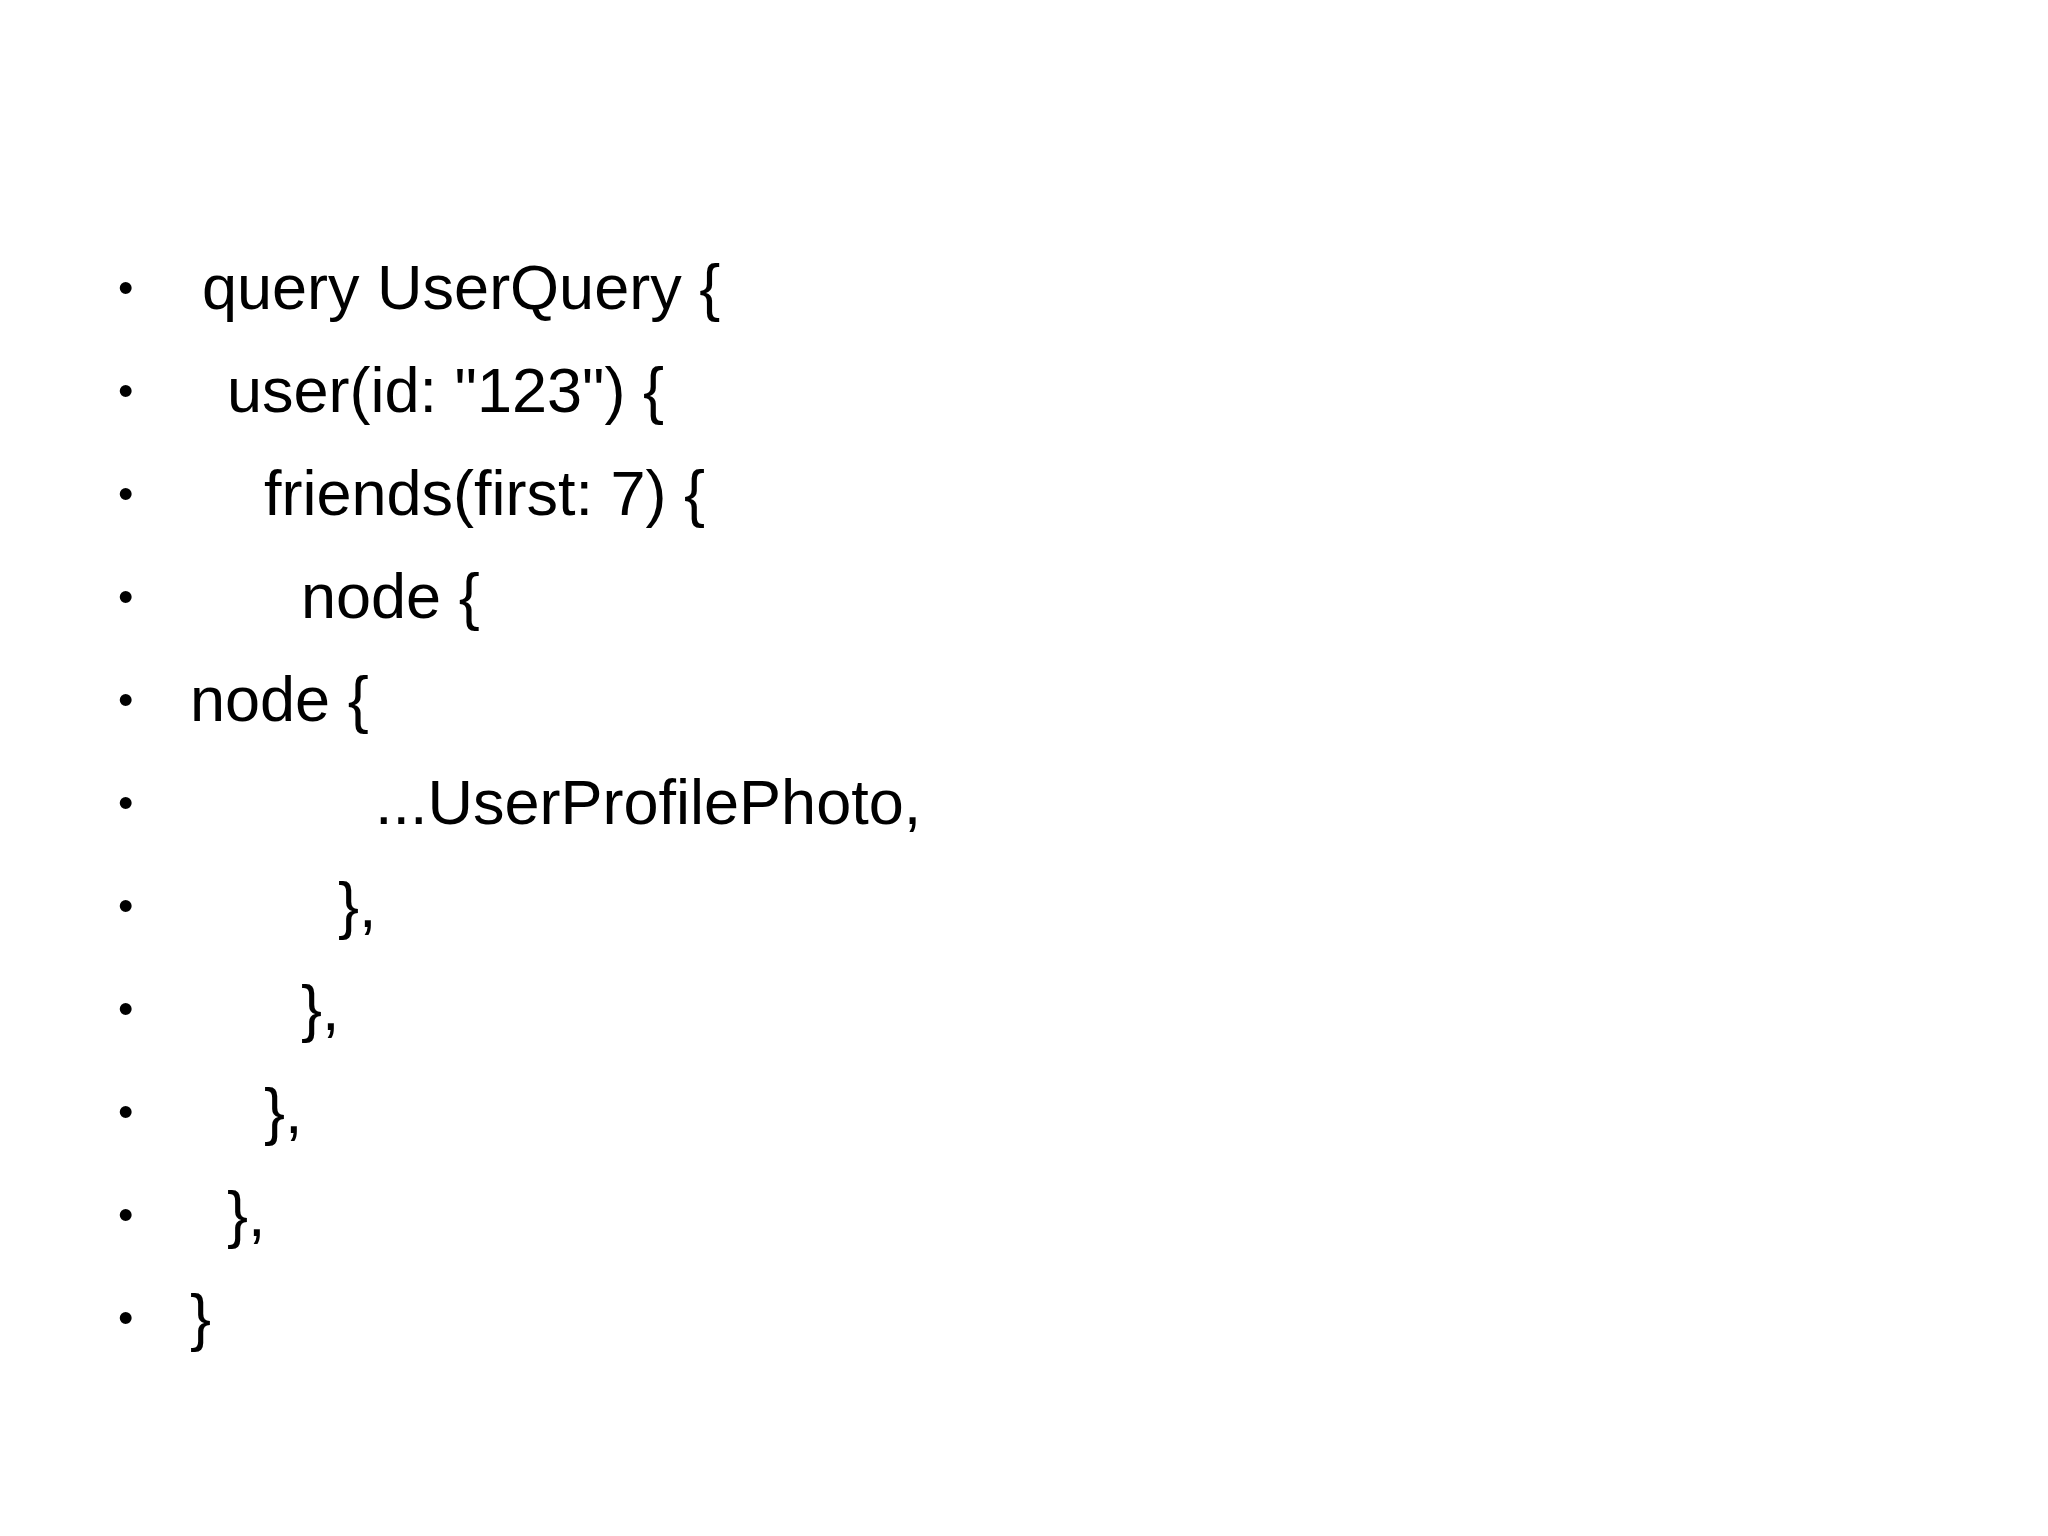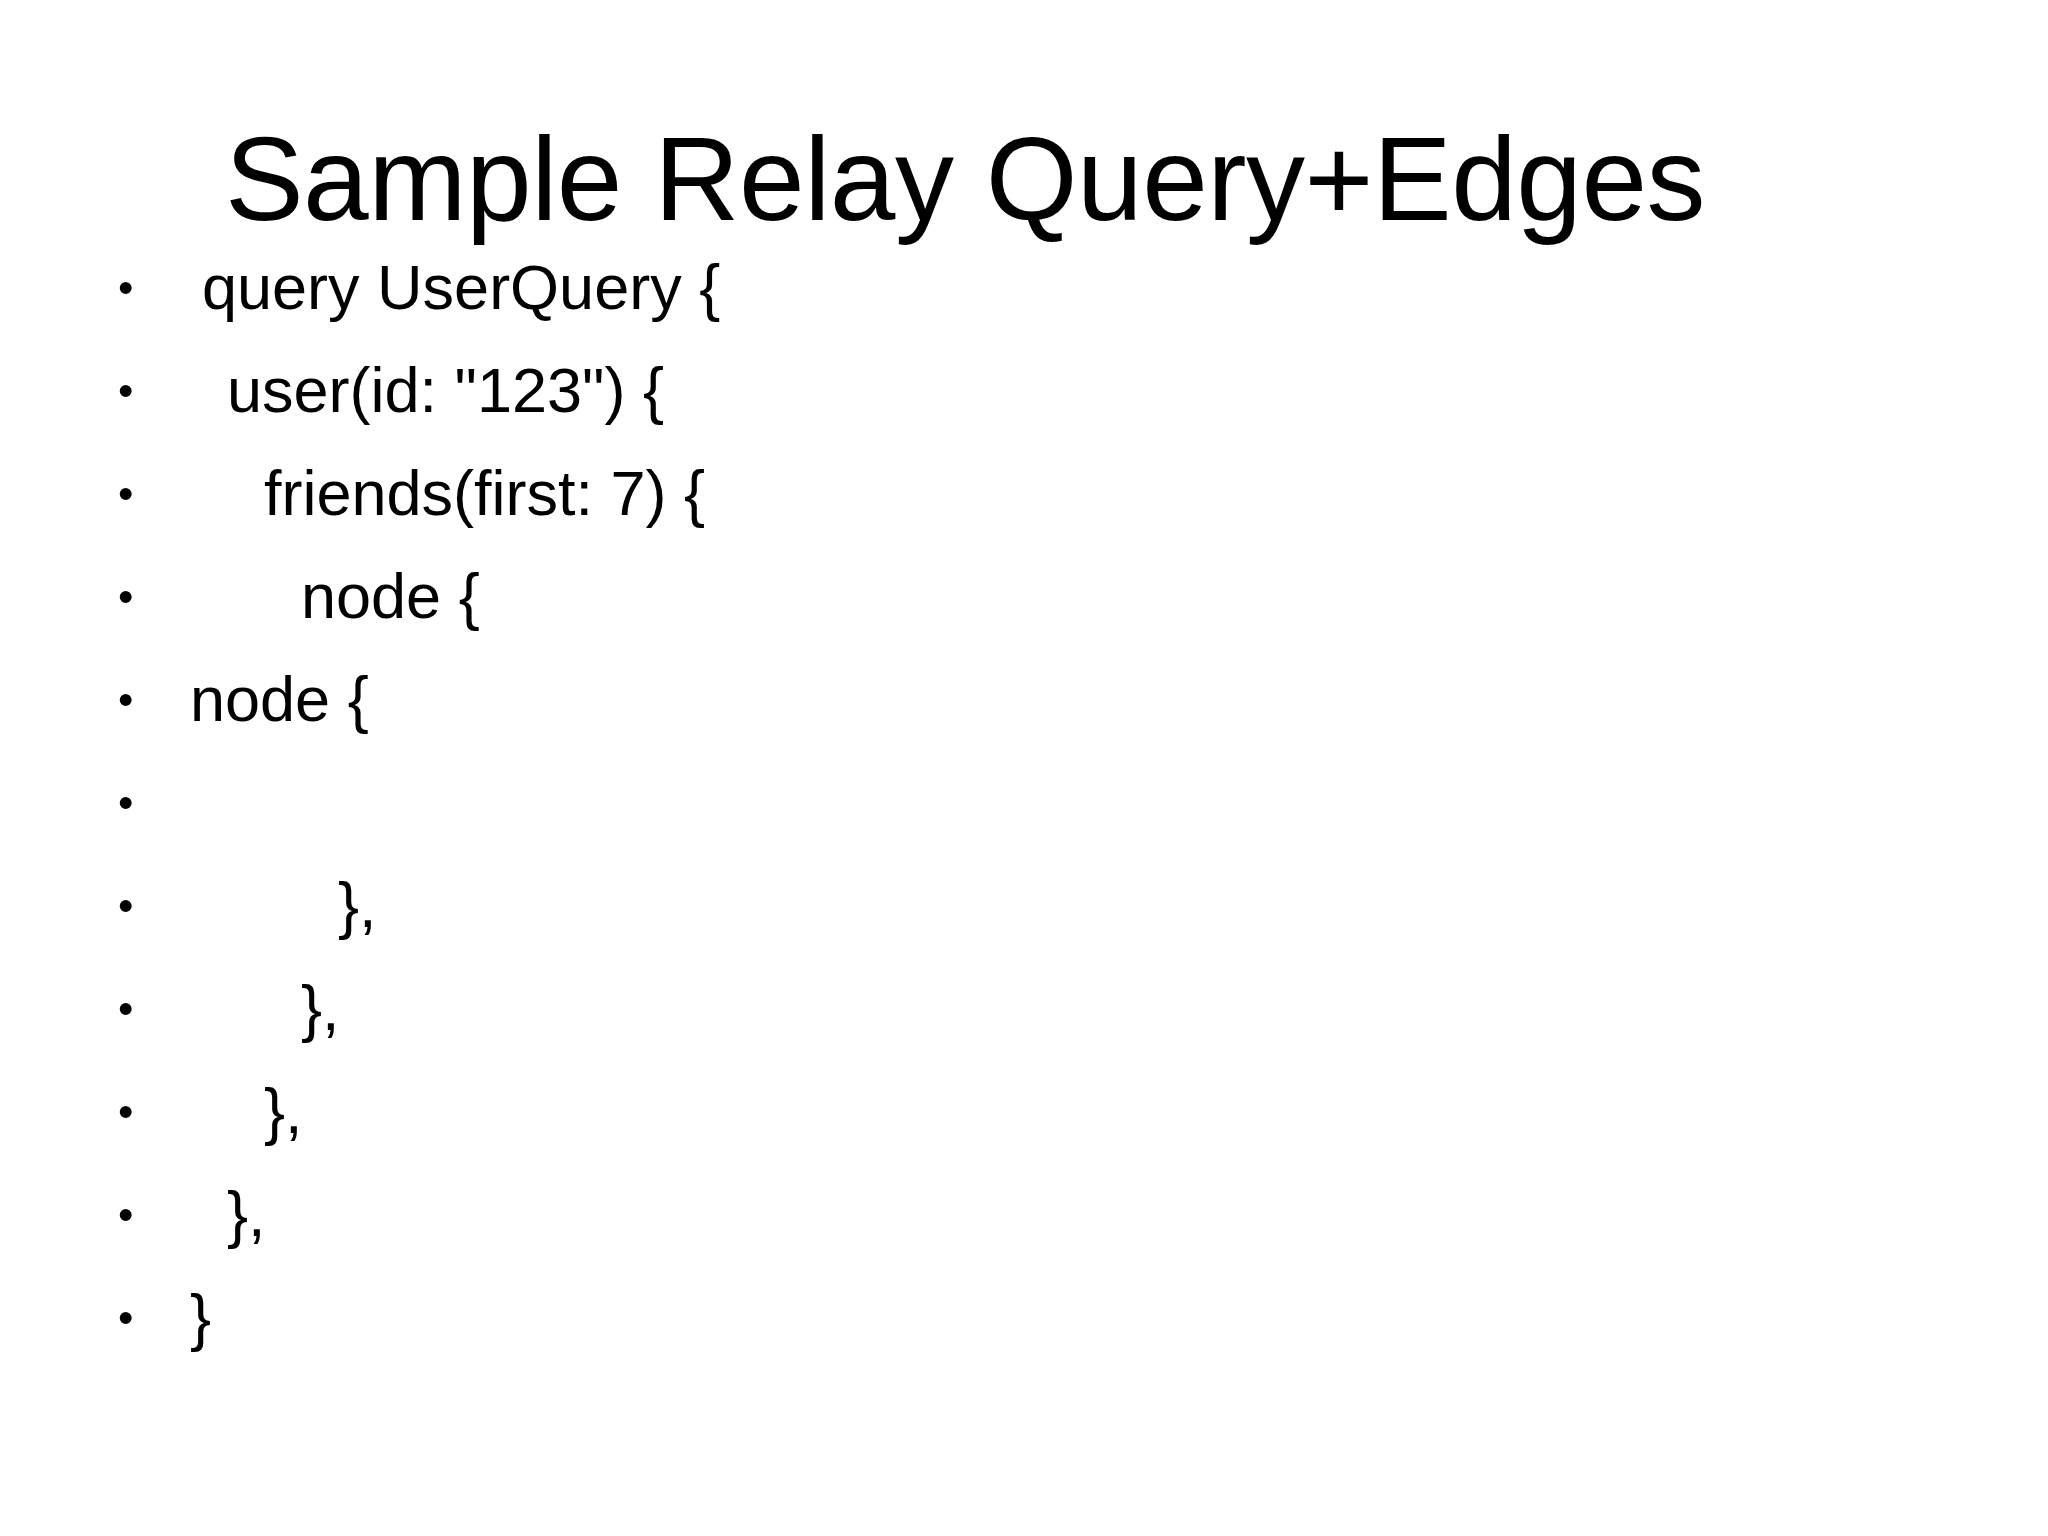--- a/index.html
+++ b/index.html
@@ -75,30 +75,29 @@
     white-space: pre;
   }
 
   
 </style>
 </head>
 <body style="background: rgb(255, 255, 255); color: rgb(0, 0, 0);">
 
 <div class="slide" style="background: rgb(255, 255, 255);">
 
-  <h1 class="slide-title">Sample Relay Query+Edges</h1>
 
   <ul class="body-list">
 
   <li class="code-line"><span class="bullet">•</span><span class="code-text" style="margin-left: 12px;">query UserQuery {</span></li>
       <li class="code-line"><span class="bullet">•</span><span class="code-text" style="margin-left: 37px;">user(id: "123") {</span></li>
       <li class="code-line"><span class="bullet">•</span><span class="code-text" style="margin-left: 74px;">friends(first: 7) {</span></li>
       <li class="code-line"><span class="bullet">•</span><span class="code-text" style="margin-left: 111px;">node {</span></li>
       <li class="code-line"><span class="bullet">•</span><span class="code-text" style="">node {</span></li>
-      <li class="code-line"><span class="bullet">•</span></li>
+      <li class="code-line"><span class="bullet">•</span><span class="code-text" style="margin-left: 185px;">...UserProfilePhoto,</span></li>
       <li class="code-line"><span class="bullet">•</span><span class="code-text" style="margin-left: 148px;">},</span></li>
       <li class="code-line"><span class="bullet">•</span><span class="code-text" style="margin-left: 111px;">},</span></li>
       <li class="code-line"><span class="bullet">•</span><span class="code-text" style="margin-left: 74px;">},</span></li>
       <li class="code-line"><span class="bullet">•</span><span class="code-text" style="margin-left: 37px;">},</span></li>
       <li class="code-line"><span class="bullet">•</span><span class="code-text" style="margin-left: 0px;">}</span></li>
     </ul>
 
 </div>
 
 </body></html>

